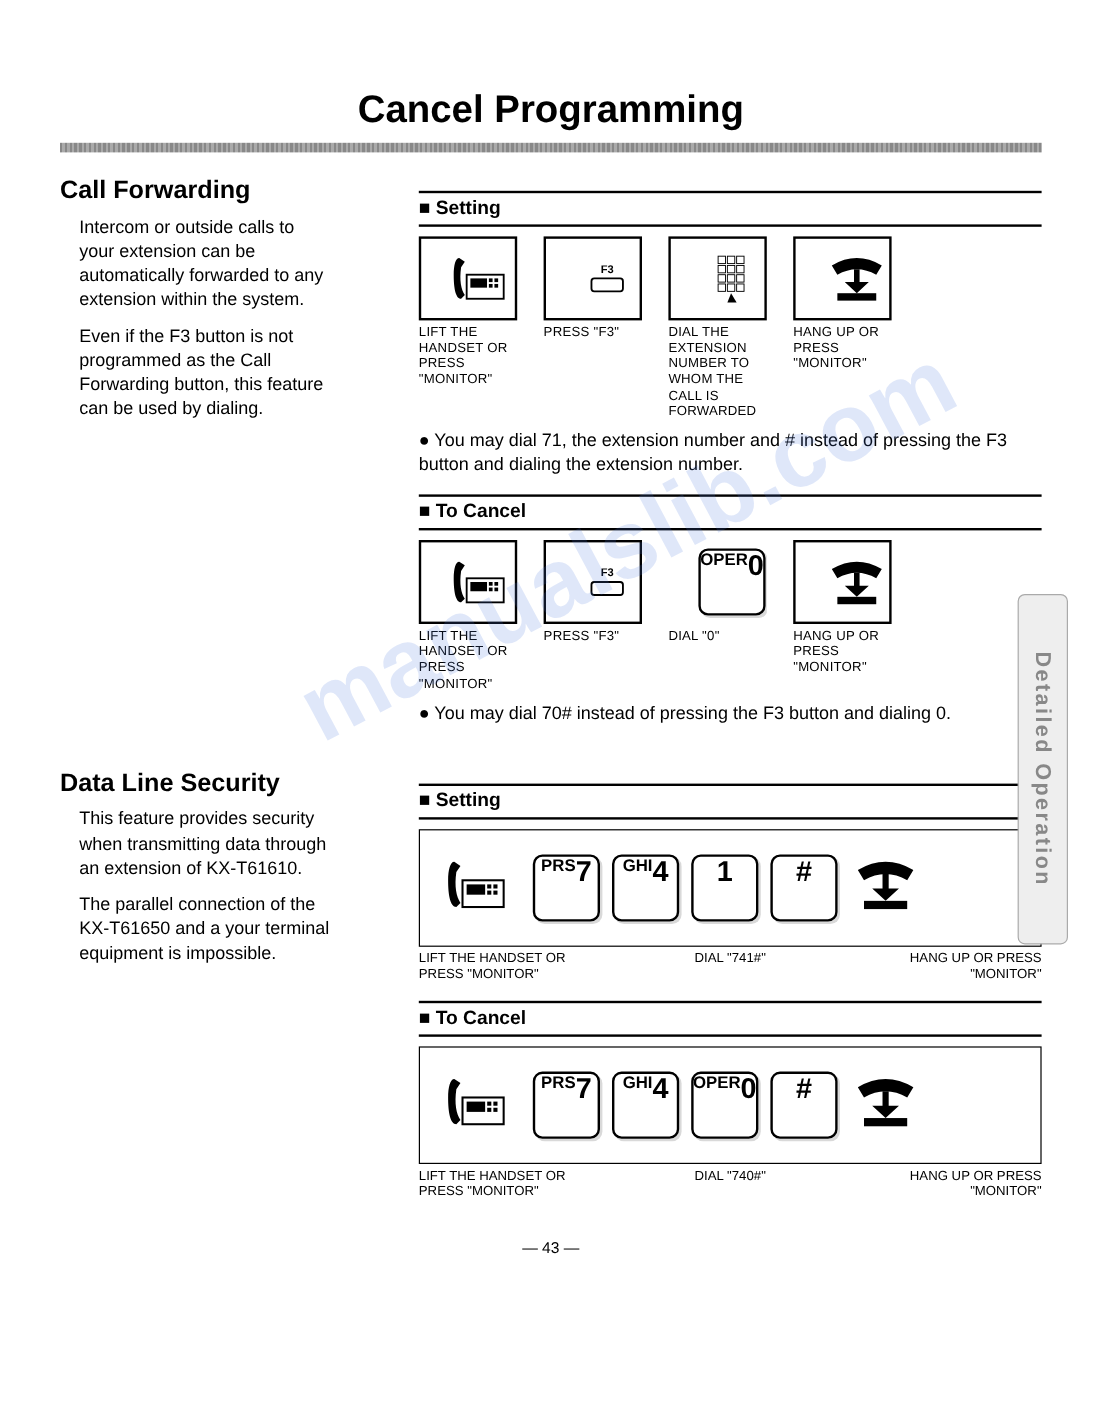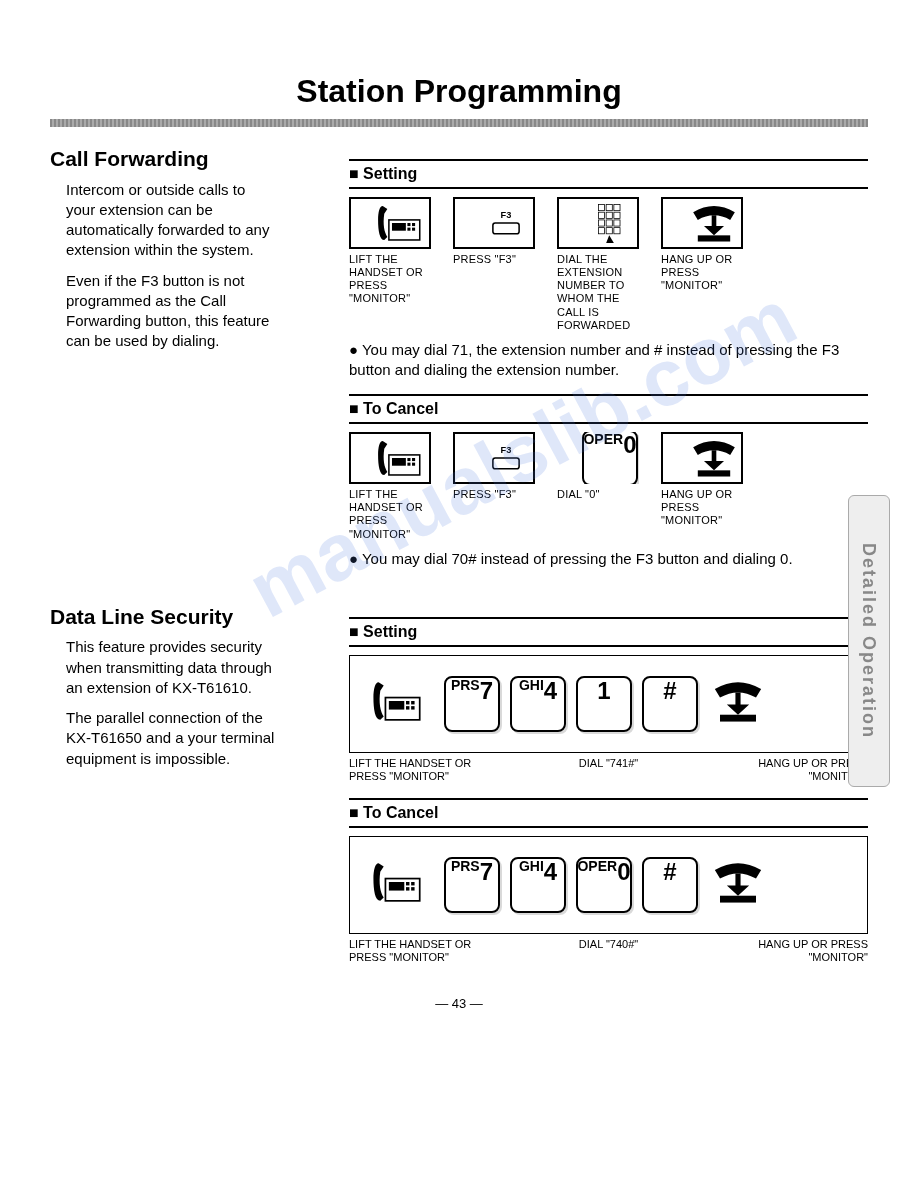--- a/index.html
+++ b/index.html
@@ -70,21 +70,21 @@
   }
   .step {
     display: flex;
     flex-direction: column;
     align-items: flex-start;
     font-size: 11px;
     line-height: 1.2;
   }
   .step .icon-box {
     width: 82px;
-    height: 52px;
+    height: 70px;
     border: 2px solid #000;
     display: flex;
     align-items: center;
     justify-content: center;
     margin-bottom: 4px;
     font-size: 12px;
     box-sizing: border-box;
     overflow: hidden;
     padding-left: 24px;
   }
@@ -162,21 +162,21 @@
     margin-top: 12px;
   }
   svg { display:block; }
 </style>
 </head>
 <body>
 
 <div class="watermark">manualslib.com</div>
 <div class="side-tab">Detailed Operation</div>
 
-<h1 class="page-title">Station Programming</h1>
+<h1 class="page-title">Cancel Programming</h1>
 <div class="rule-main"></div>
 
 <div class="two-col">
   <div class="sidebar-col">
     <h2 class="feature-title">Call Forwarding</h2>
     <div class="intro">
       <p>Intercom or outside calls to your extension can be automatically forwarded to any extension within the system.</p>
       <p>Even if the F3 button is not programmed as the Call Forwarding button, this feature can be used by dialing.</p>
     </div>
   </div>

